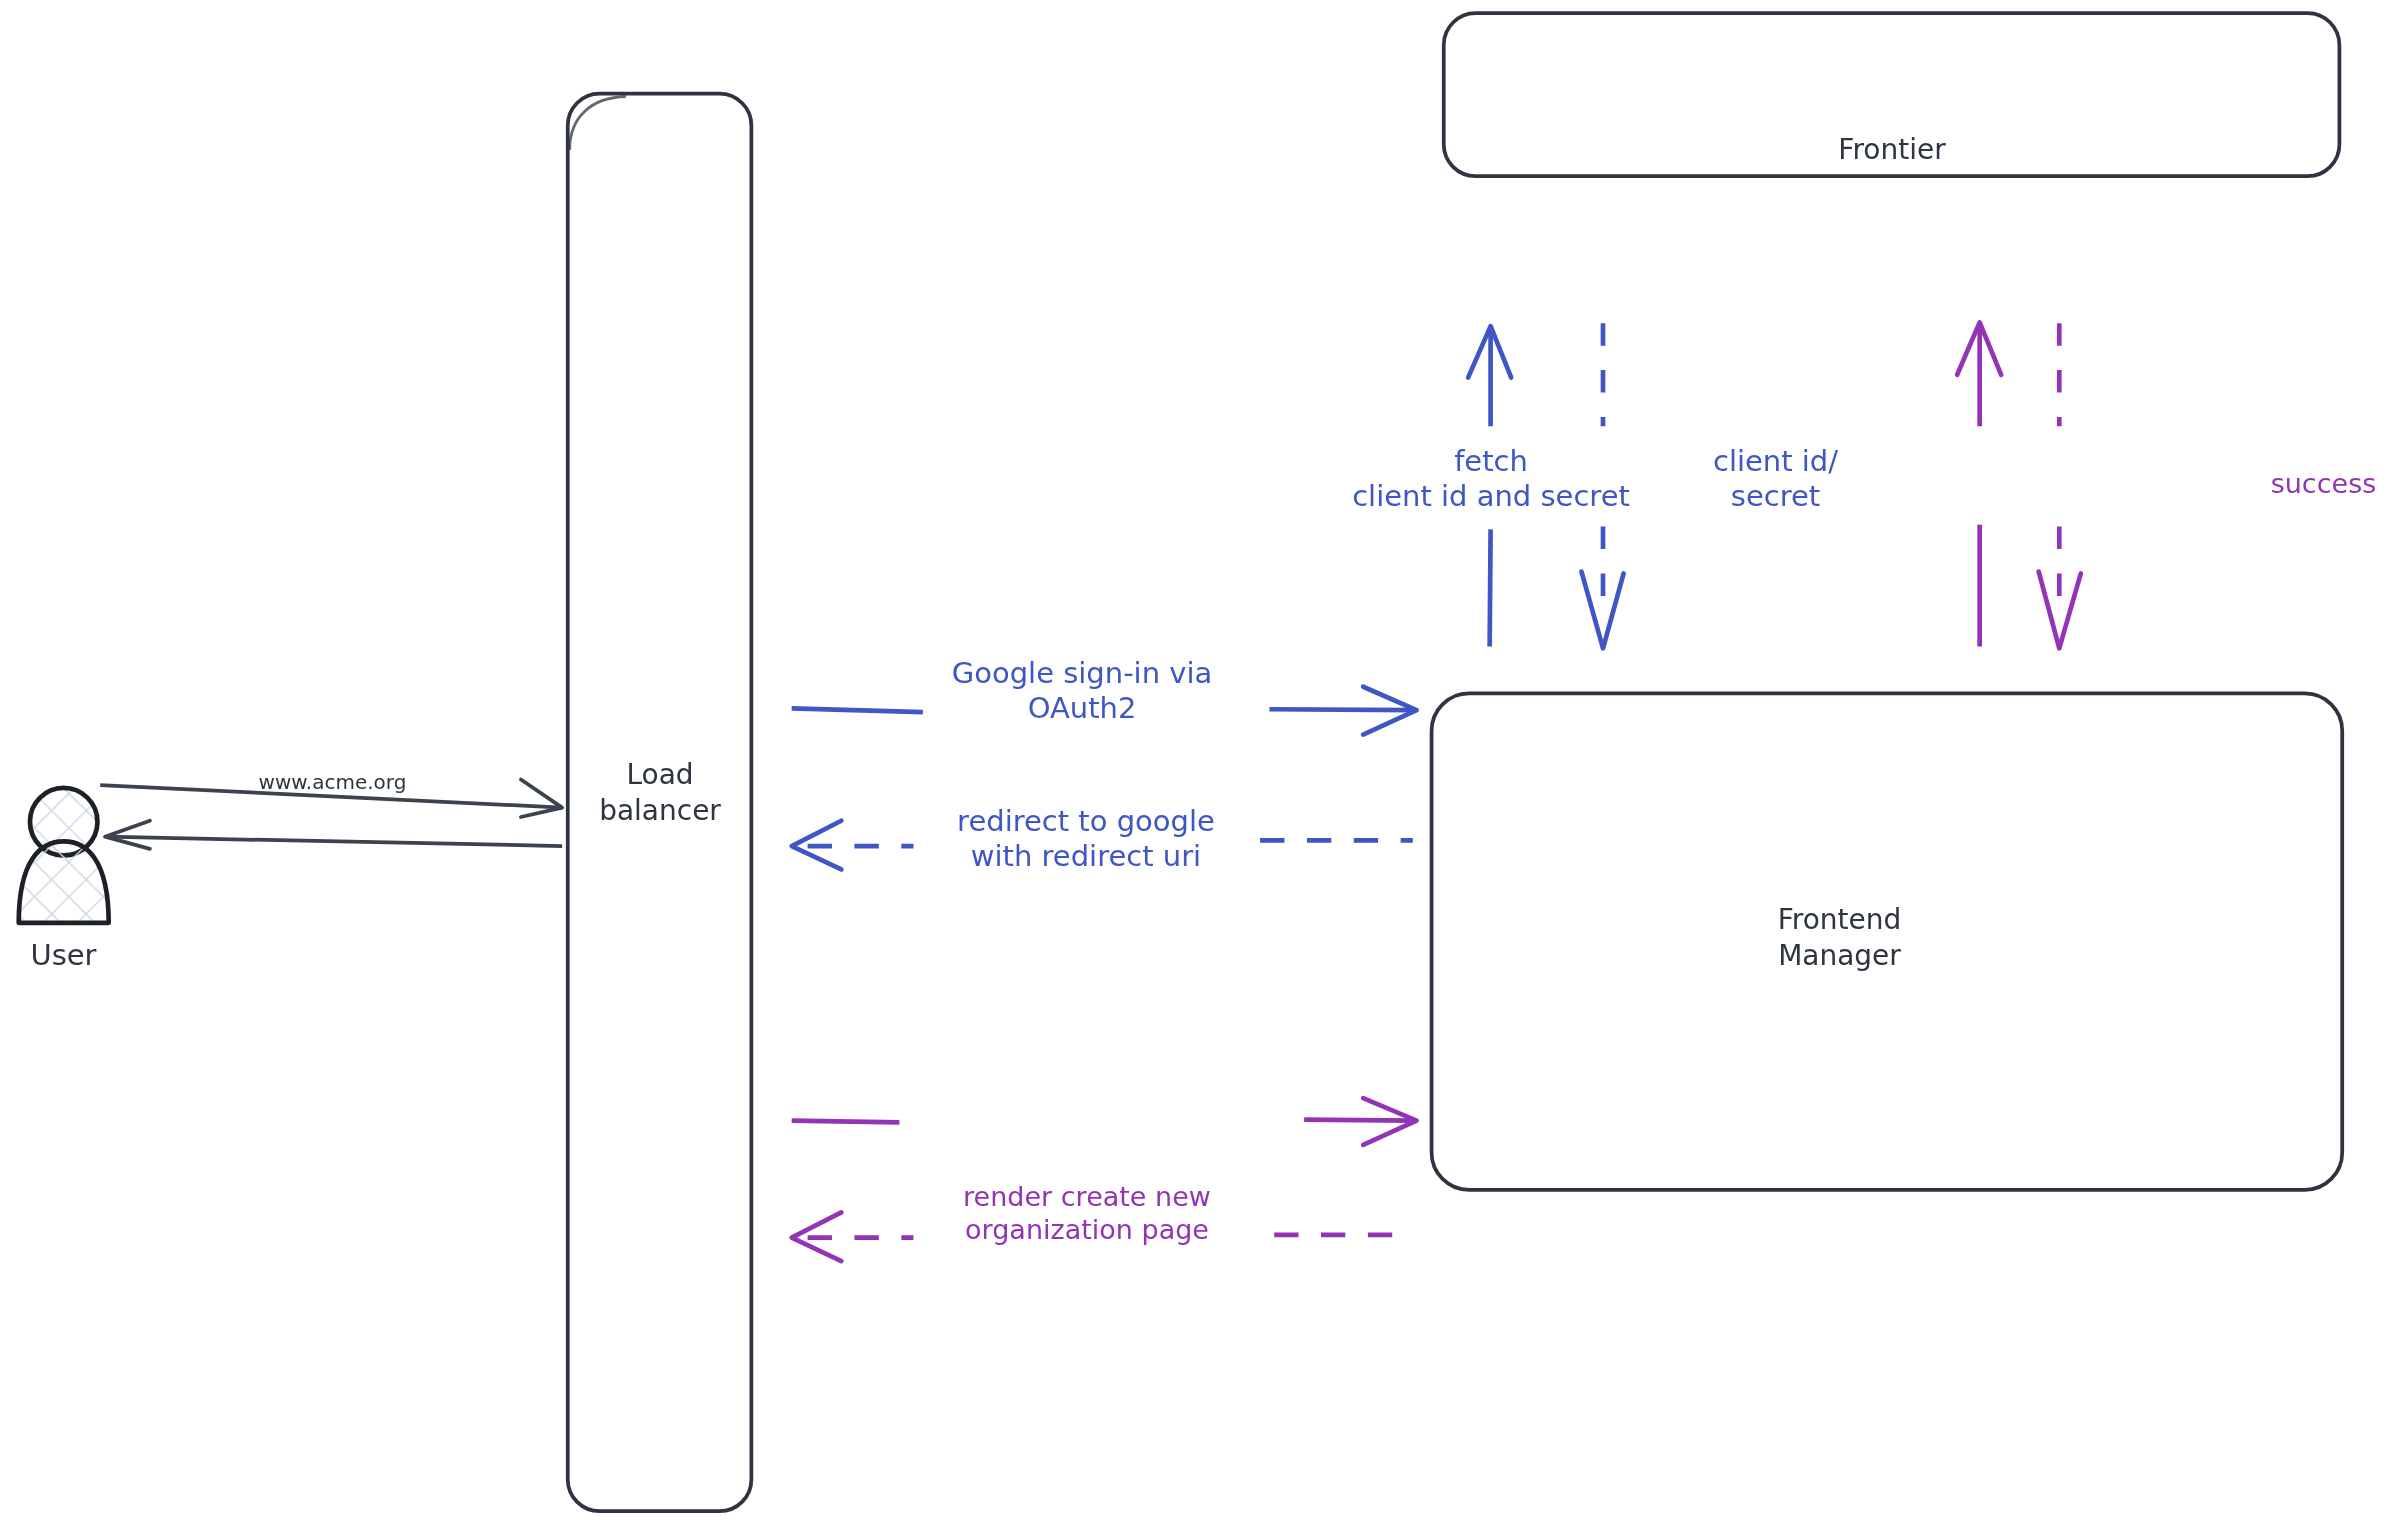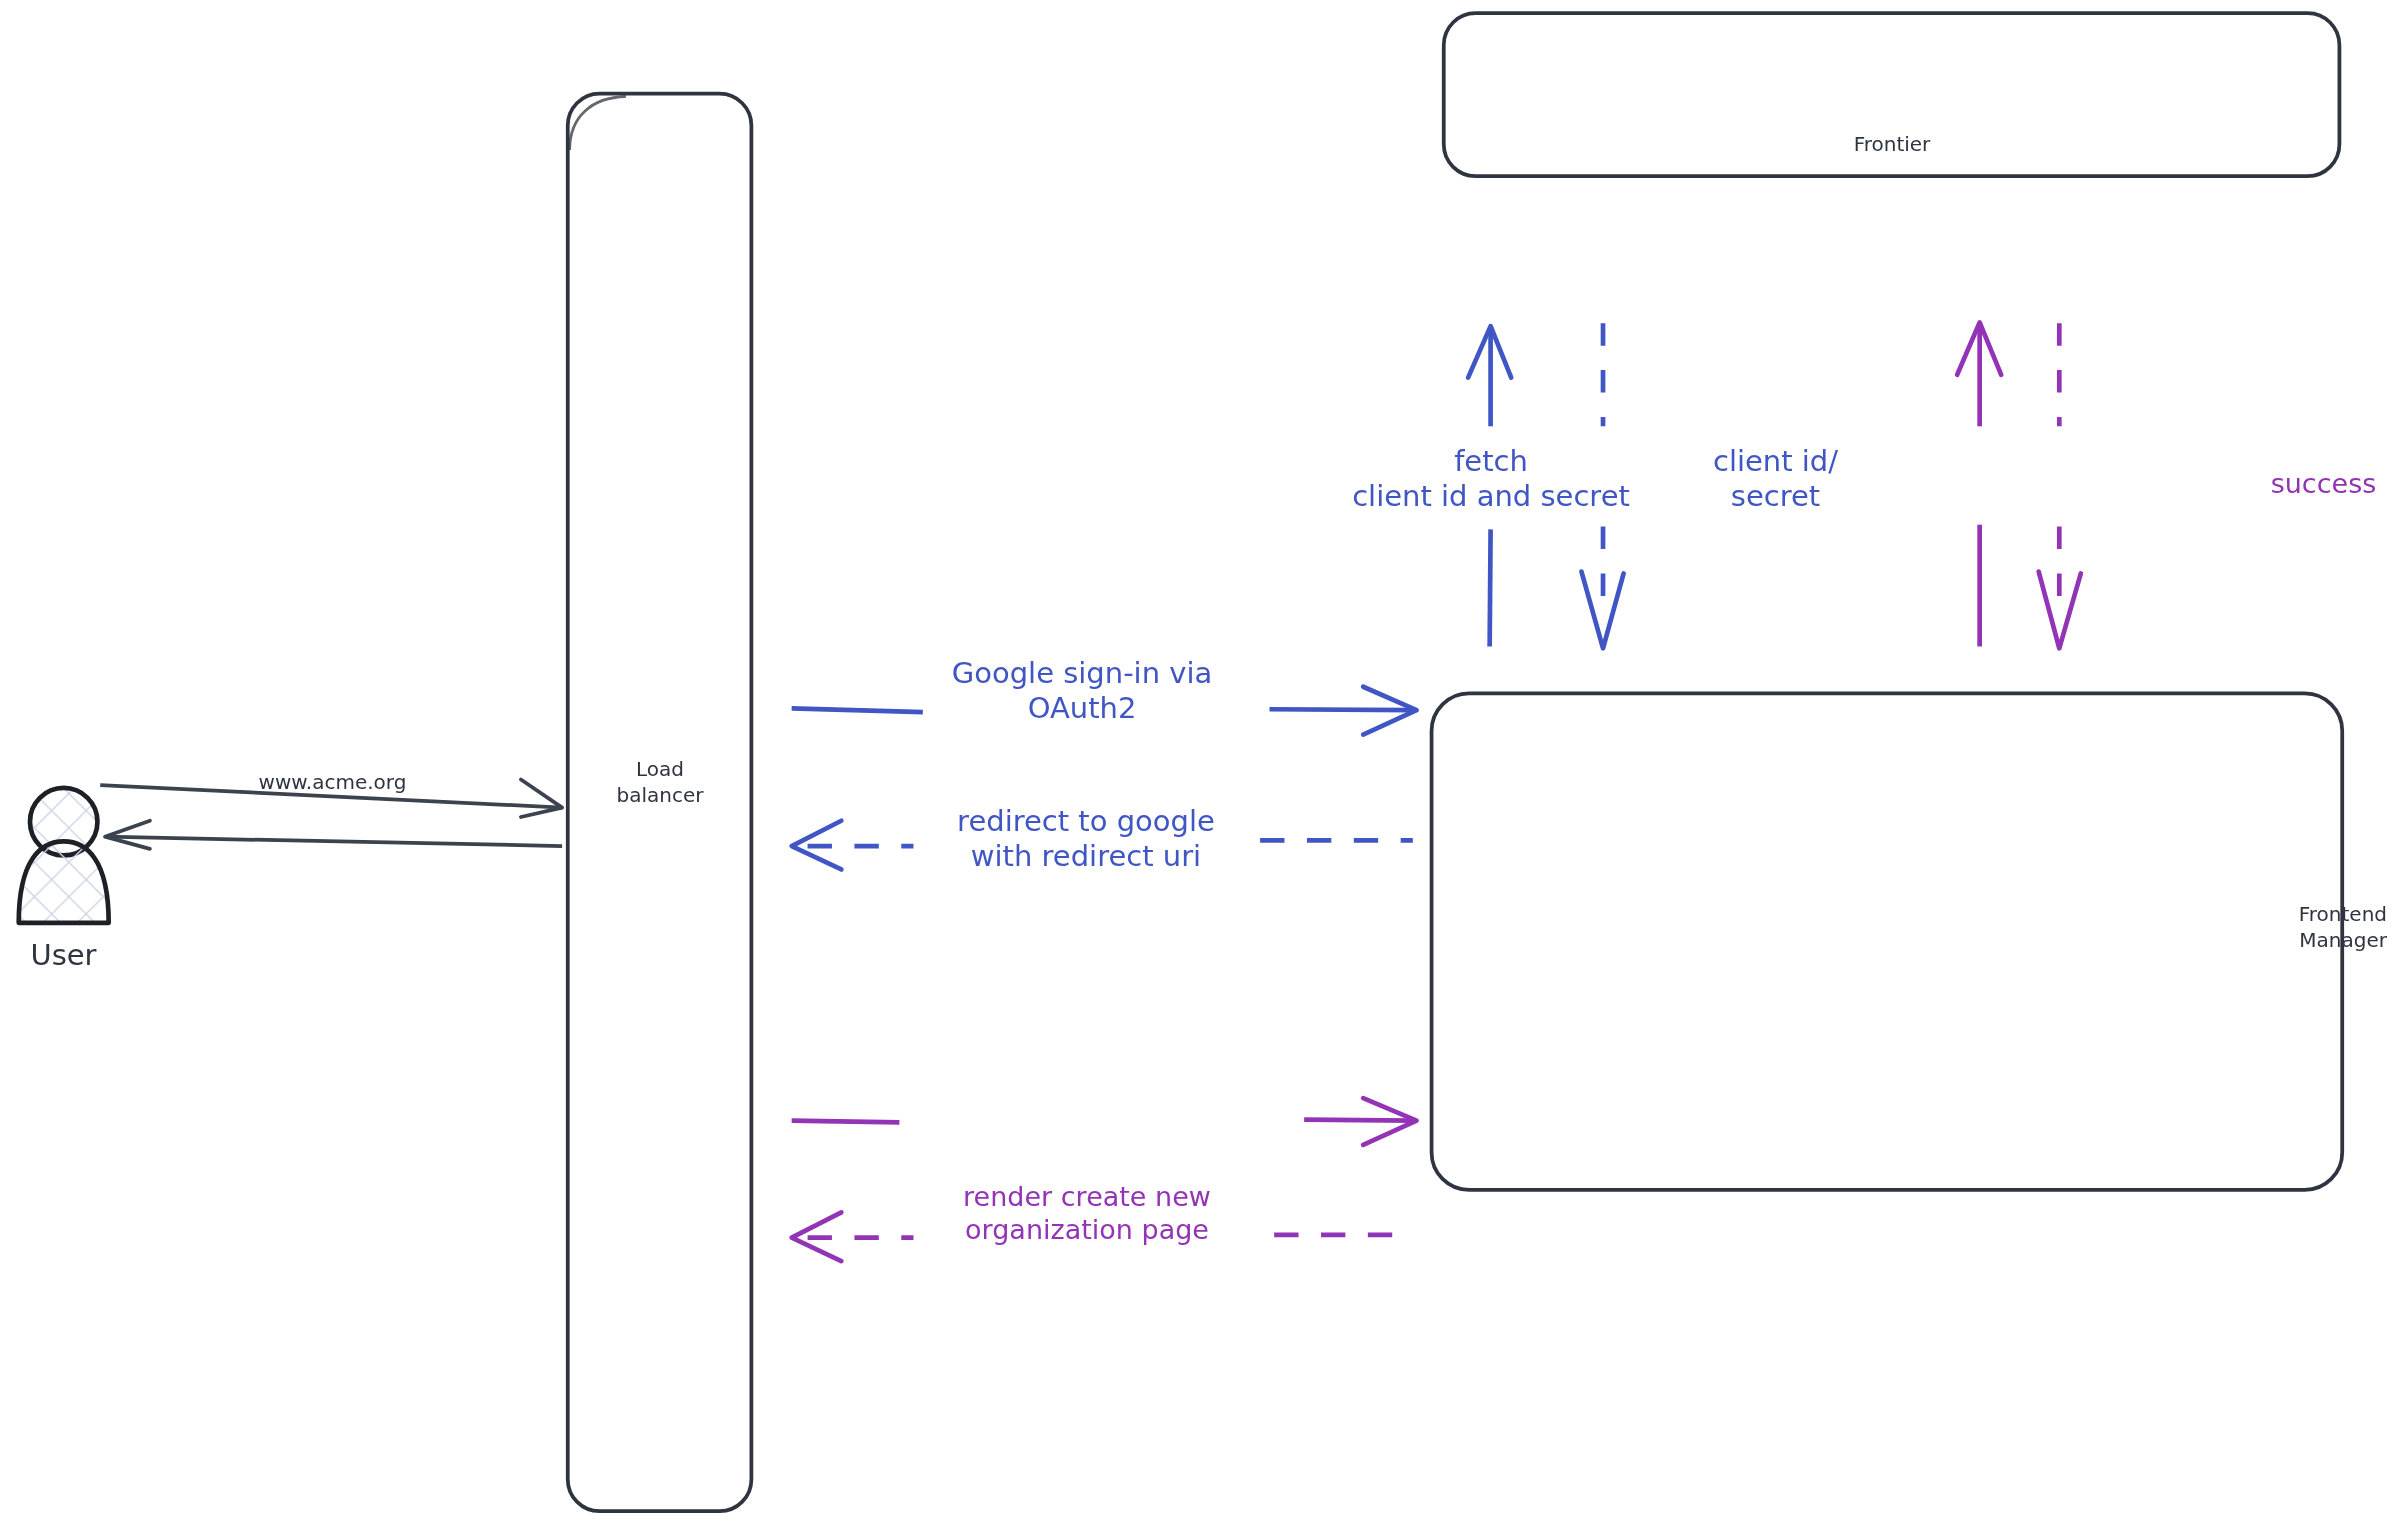--- a/index.html
+++ b/index.html
@@ -3,21 +3,21 @@
 <meta charset="utf-8">
 <style>
   html,body{margin:0;padding:0;background:#ffffff;}
   body{width:2405px;height:1530px;position:relative;overflow:hidden;
        font-family:"DejaVu Sans",sans-serif;}
   .stage{position:absolute;inset:0;}
   svg.layer{position:absolute;left:0;top:0;width:2405px;height:1530px;overflow:visible;}
   .lbl{position:absolute;text-align:center;line-height:1.22;white-space:pre-line;
        font-family:"DejaVu Sans",sans-serif;}
   .node-label{position:absolute;text-align:center;line-height:1.28;white-space:pre-line;
-       color:#2e3440;font-size:20px;font-family:"DejaVu Sans",sans-serif;}
+       color:#2e3440;font-size:28px;font-family:"DejaVu Sans",sans-serif;}
   .blue{color:#3f56c4;}
   .purple{color:#9333b5;}
   .dark{color:#2e3440;}
   .lbl-blue{font-size:29px;}
   .lbl-purple{font-size:27px;}
 </style>
 </head>
 <body>
 
 <div class="stage">
@@ -104,21 +104,21 @@
       <path d="M2198 562 L2198 660" stroke-dasharray="24 26"></path>
       <path d="M2176 610 L2198 692 L2221 612" stroke-linejoin="round" stroke-linecap="round"></path>
     </g>
   </svg>
 
   <div class="node-label" style="left:568px;top:757px;width:184px;">Load
 balancer</div>
 
   <div class="node-label" style="left:1444px;top:132px;width:896px;">Frontier</div>
 
-  <div class="node-label" style="left:1476px;top:902px;width:911px;text-align:right;">Frontend
+  <div class="node-label" style="left:1384px;top:902px;width:911px;">Frontend
 Manager</div>
 
   <div class="node-label" style="left:7.5px;top:937px;width:112px;font-size:29px;">User</div>
 
   <div class="lbl dark" style="left:173px;top:770px;width:319px;font-size:20px;">www.acme.org</div>
 
   <div class="lbl blue lbl-blue" style="left:904px;top:656px;width:356px;">Google sign-in via
 OAuth2</div>
 
   <div class="lbl blue lbl-blue" style="left:907px;top:804px;width:358px;">redirect to google

